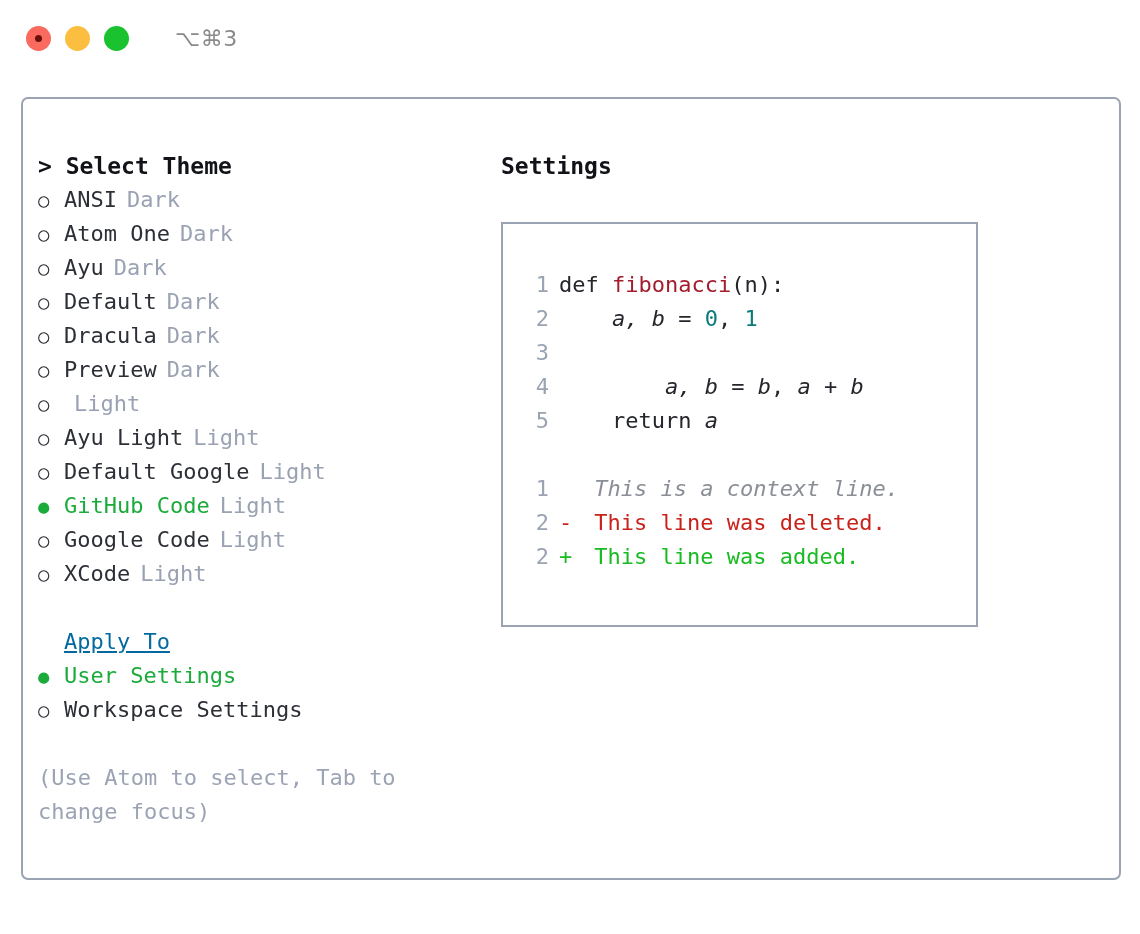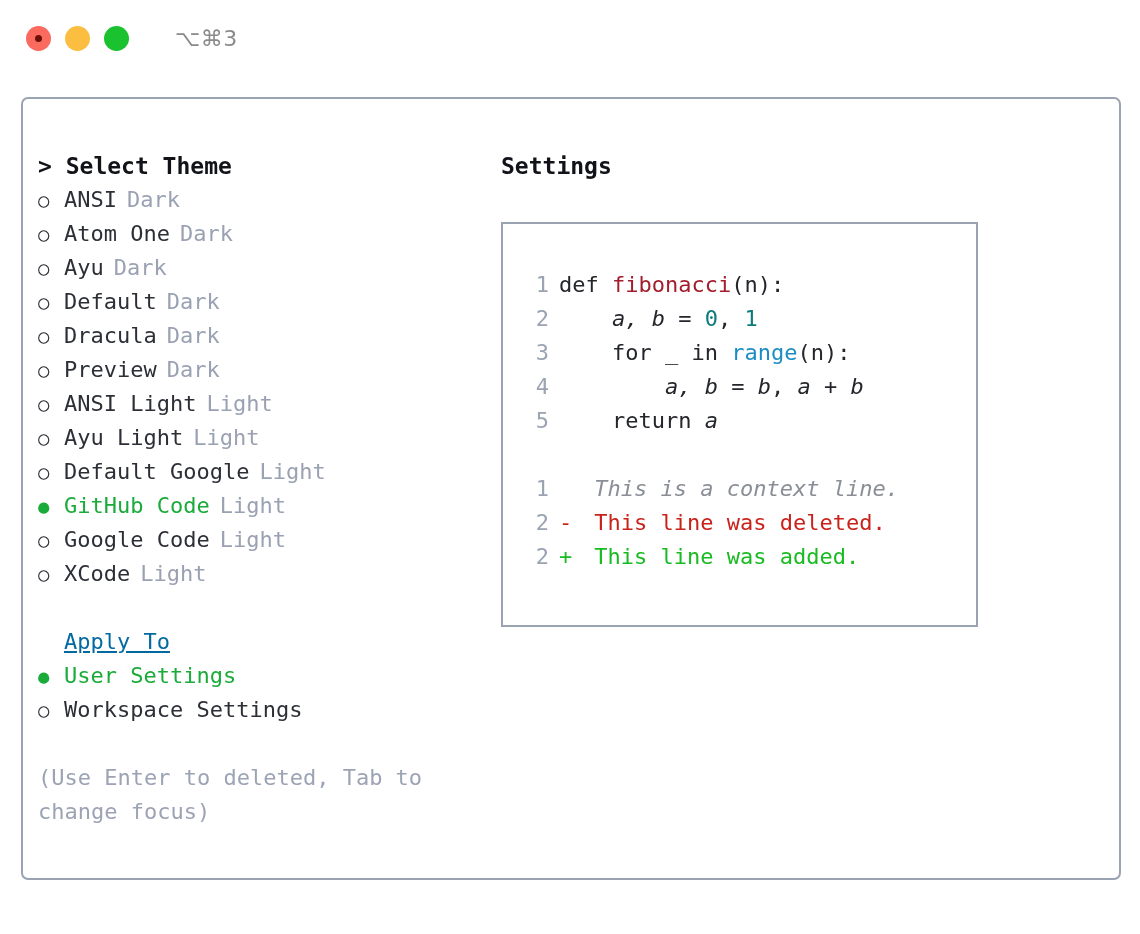--- a/index.html
+++ b/index.html
@@ -191,47 +191,47 @@
 
         <div class="heading">&gt; Select Theme</div>
 
         <div class="theme-list" id="theme-list">
             <div class="row"><span class="bullet">○</span><span class="row-label">ANSI</span><span class="row-variant">Dark</span></div>
             <div class="row"><span class="bullet">○</span><span class="row-label">Atom One</span><span class="row-variant">Dark</span></div>
             <div class="row"><span class="bullet">○</span><span class="row-label">Ayu</span><span class="row-variant">Dark</span></div>
             <div class="row"><span class="bullet">○</span><span class="row-label">Default</span><span class="row-variant">Dark</span></div>
             <div class="row"><span class="bullet">○</span><span class="row-label">Dracula</span><span class="row-variant">Dark</span></div>
             <div class="row"><span class="bullet">○</span><span class="row-label">Preview</span><span class="row-variant">Dark</span></div>
-            <div class="row"><span class="bullet">○</span><span class="row-label">ANSI Light</span><span class="row-variant">Light</span></div>
+            <div class="row"><span class="bullet">○</span><span class="row-variant">Light</span></div>
             <div class="row"><span class="bullet">○</span><span class="row-label">Ayu Light</span><span class="row-variant">Light</span></div>
             <div class="row"><span class="bullet">○</span><span class="row-label">Default Google</span><span class="row-variant">Light</span></div>
             <div class="row selected"><span class="bullet on">●</span><span class="row-label">GitHub Code</span><span class="row-variant">Light</span></div>
             <div class="row"><span class="bullet">○</span><span class="row-label">Google Code</span><span class="row-variant">Light</span></div>
             <div class="row"><span class="bullet">○</span><span class="row-label">XCode</span><span class="row-variant">Light</span></div>
           </div>
 
         <div class="apply-block">
           <div class="section-head">Apply To</div>
           <div id="apply-list">
               <div class="row selected"><span class="bullet on">●</span><span class="row-label">User Settings</span></div>
               <div class="row"><span class="bullet">○</span><span class="row-label">Workspace Settings</span></div>
             </div>
         </div>
 
-        <div class="hint">(Use Enter to deleted, Tab to change focus)</div>
+        <div class="hint">(Use Atom to select, Tab to change focus)</div>
       </div>
 
       <div class="right-col">
         <div class="heading">Settings</div>
 
         <div class="preview-box">
           <div id="code-block">
               <div class="code-line"><span class="lineno">1</span><span class="code-text"><span class="tok-kw">def </span><span class="tok-fn">fibonacci</span><span class="tok-punc">(n):</span></span></div>
               <div class="code-line"><span class="lineno">2</span><span class="code-text"><span class="tok-punc">    </span><span class="tok-var">a, b</span><span class="tok-punc"> = </span><span class="tok-num">0</span><span class="tok-punc">, </span><span class="tok-num">1</span></span></div>
-              <div class="code-line"><span class="lineno">3</span><span class="code-text"><span class="tok-kw">    for _ in </span><span class="tok-call">range</span><span class="tok-punc">(n):</span></span></div>
+              <div class="code-line"><span class="lineno">3</span></div>
               <div class="code-line"><span class="lineno">4</span><span class="code-text"><span class="tok-punc">        </span><span class="tok-var">a, b</span><span class="tok-punc"> = </span><span class="tok-var">b</span><span class="tok-punc">, </span><span class="tok-var">a</span><span class="tok-punc"> + </span><span class="tok-var">b</span></span></div>
               <div class="code-line"><span class="lineno">5</span><span class="code-text"><span class="tok-kw">    return </span><span class="tok-var">a</span></span></div>
             </div>
           <div class="gap-line"></div>
           <div id="diff-block">
               <div class="diff-line"><span class="lineno">1</span><span class="diff-sign diff-ctx"> </span><span class="diff-ctx"> This is a context line.</span></div>
               <div class="diff-line"><span class="lineno">2</span><span class="diff-sign diff-del">-</span><span class="diff-del"> This line was deleted.</span></div>
               <div class="diff-line"><span class="lineno">2</span><span class="diff-sign diff-add">+</span><span class="diff-add"> This line was added.</span></div>
             </div>
         </div>

